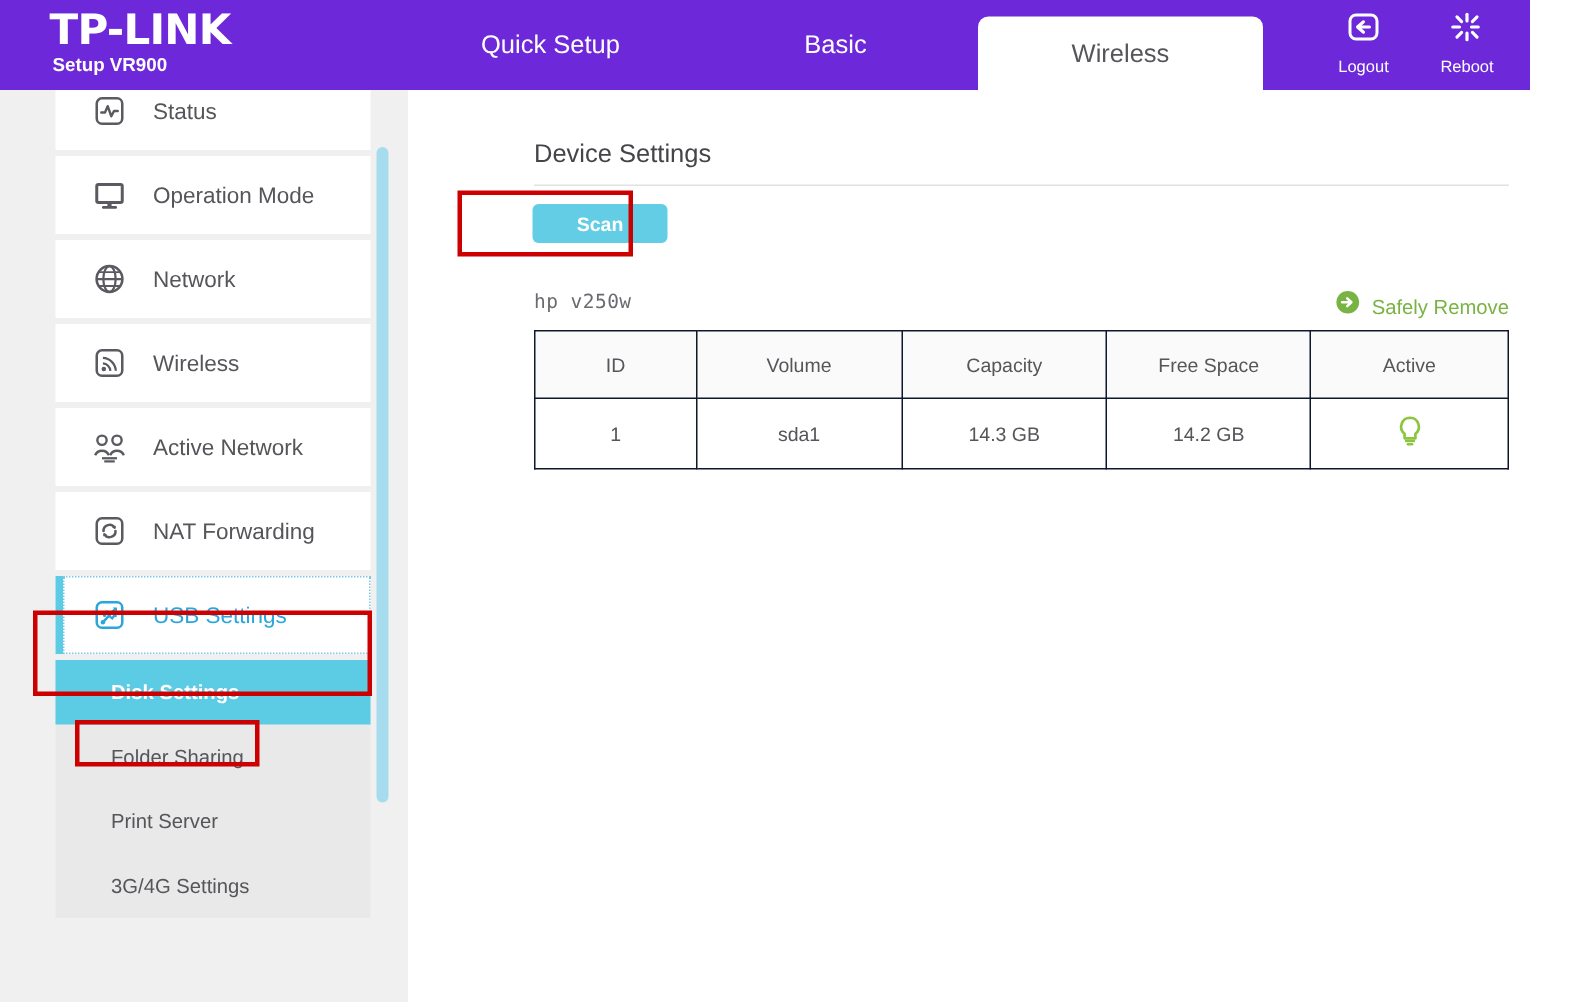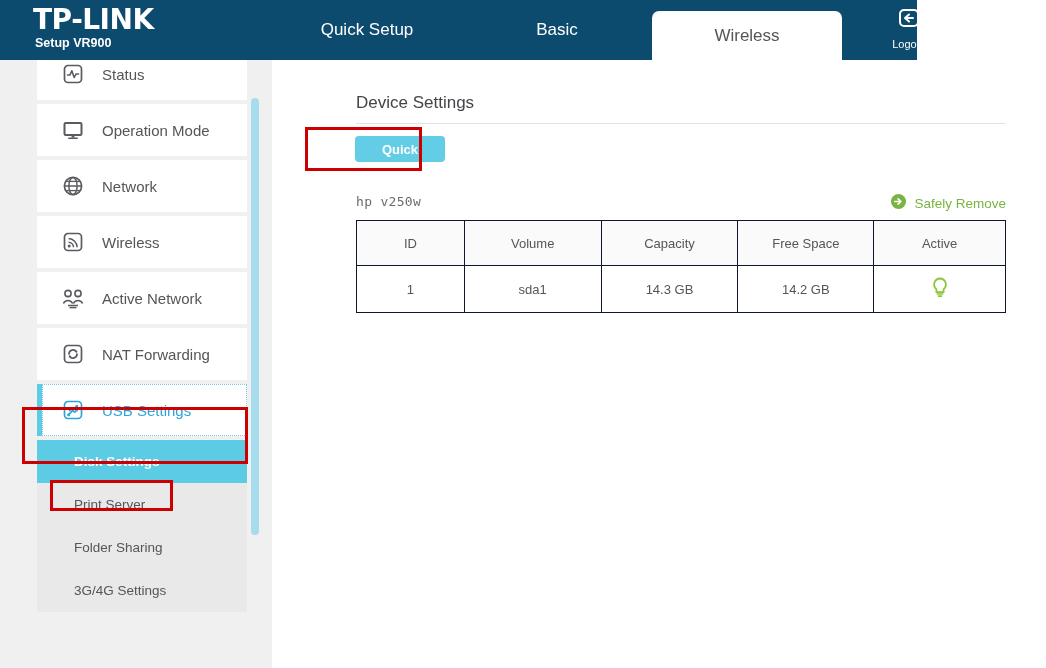--- a/index.html
+++ b/index.html
@@ -7,22 +7,22 @@
     width: 1046px; height: 668px;
     font-family: "Liberation Sans", sans-serif;
     background: #ffffff;
     overflow: hidden;
   }
   #page { position: relative; width: 1046px; height: 668px; }
 
   
   #header {
     position: absolute; left: 0; top: 0;
-    width: 917px; height: 60px;
-    background: #0c4a6e;
+    width: 1020px; height: 60px;
+    background: #6d28d9;
   }
   #brand { position: absolute; left: 33px; top: 5px; }
   #brand-name {
     color: #ffffff; font-size: 28px; font-weight: bold;
     letter-spacing: -0.5px; line-height: 30px;
     font-family: "DejaVu Sans", sans-serif;
   }
   #brand-model {
     color: #ffffff; font-size: 12.5px; font-weight: bold;
     line-height: 14px; margin-top: 1px; margin-left: 2px;
@@ -307,43 +307,43 @@
           </svg>
         </span>
         <span class="mi-label">USB Settings</span>
       </div>
 
       <div class="submenu">
         <div class="sub-item active">
           <span>Disk Settings</span>
         </div>
         <div class="sub-item">
-          <span>Print Server</span>
+          <span>Folder Sharing</span>
         </div>
         <div class="sub-item">
-          <span>Folder Sharing</span>
+          <span>Print Server</span>
         </div>
         <div class="sub-item">
           <span>3G/4G Settings</span>
         </div>
       </div>
 
     </div>
 
     <div id="sb-scrollbar"></div>
     <div id="sb-thumb"></div>
   </div>
 
   <div id="content">
 
     <div id="page-title">Device Settings</div>
     <div id="title-rule"></div>
 
     <div id="scan-button">
-      <span>Quick</span>
+      <span>Scan</span>
     </div>
 
     <div id="device-label">hp  v250w</div>
 
     <div id="safely-remove">
       <span>
         <svg width="17" height="17" viewBox="0 0 18 18">
           <circle cx="9" cy="9" r="8" fill="#79b343"></circle>
           <path d="M5 9 L11 9 M8.6 6.2 L11.6 9 L8.6 11.8" fill="none" stroke="#ffffff" stroke-width="1.7" stroke-linecap="round" stroke-linejoin="round"></path>
         </svg>

